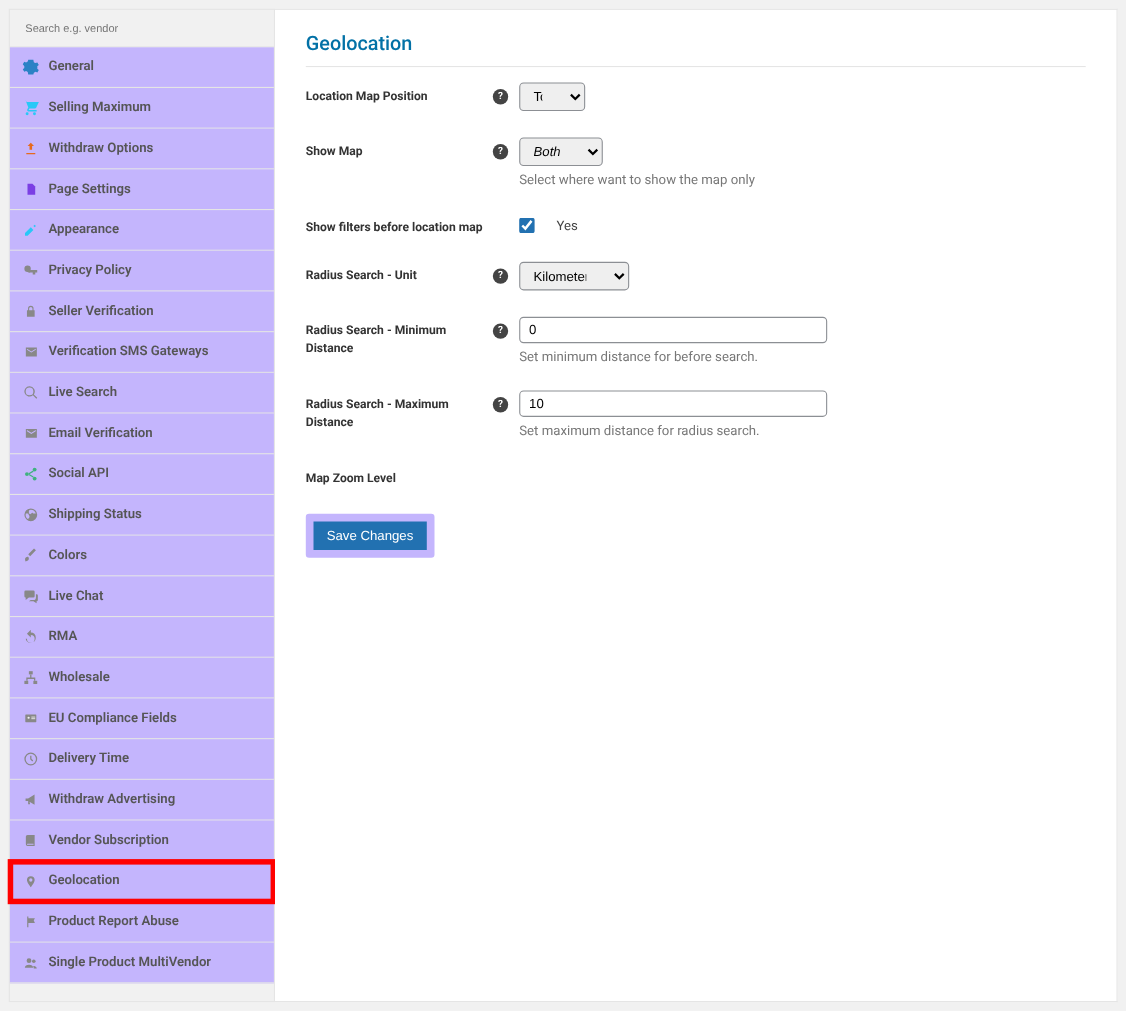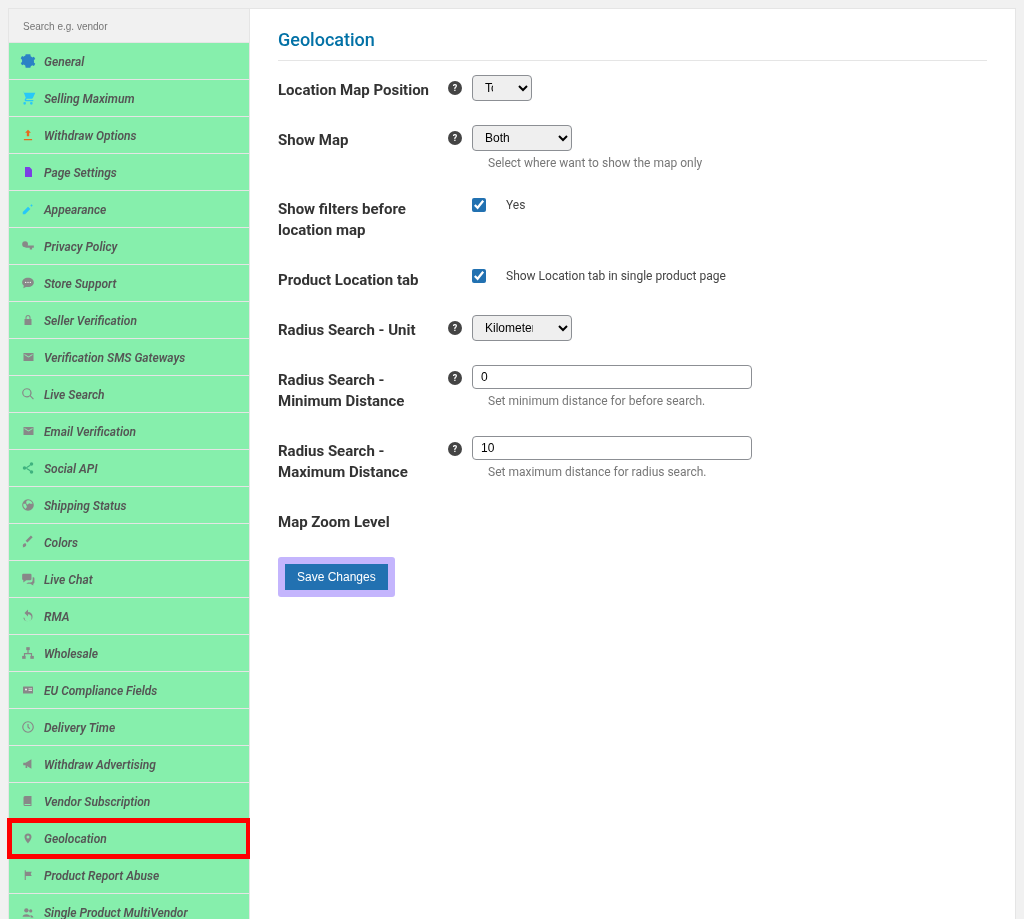--- a/index.html
+++ b/index.html
@@ -2,42 +2,42 @@
 <html><head>
   <meta charset="utf-8">
   <style>
     * { box-sizing: border-box; margin: 0; padding: 0; }
     body { font-family: -apple-system, BlinkMacSystemFont, "Segoe UI", Roboto, sans-serif; font-size: 13px; color: #444; background: #f1f1f1; }
     .page { display: flex; padding: 8px; min-height: 919px; }
     .sidebar { width: 242px; background: #f1f1f1; border: 1px solid #e5e5e5; }
     .search-box { padding: 9px 14px; border-bottom: 1px solid #e5e5e5; }
     .search-box input { border: none; background: transparent; width: 100%; outline: none; color: #888; font-size: 10px; }
     .sidebar-list { list-style: none; }
-    .sidebar-item { display: flex; align-items: flex-end; padding: 10px 11px; border-bottom: 1px solid #e5e5e5; cursor: pointer; color: #555; font-size: 12px; font-weight: 600; background: #86efac; font-style: italic; }
+    .sidebar-item { display: flex; align-items: flex-start; padding: 10px 11px; border-bottom: 1px solid #e5e5e5; cursor: pointer; color: #555; font-size: 12px; font-weight: 600; background: #c4b5fd; }
     .sidebar-item.highlighted { outline: 5px solid #ff0000; outline-offset: -3px; }
     .sidebar-icon { width: 16px; height: 16px; margin-right: 8px; display: inline-flex; align-items: center; justify-content: center; color: #888; }
     svg { display: block; }
     .c-general { color: #2b82c5; }
     .c-cart    { color: #28c8f7; }
     .c-withdraw{ color: #e66a1d; }
     .c-page    { color: #7b3fe4; }
     .c-social  { color: #3fb27f; }
     .main { flex: 1; background: #fff; border: 1px solid #e5e5e5; border-left: none; padding: 20px 28px; }
     .page-title { color: #0271a6; font-size: 18px; font-weight: 500; margin-bottom: 10px; }
     .title-rule { border: none; border-top: 1px solid #e5e5e5; margin-bottom: 14px; }
     .form-row { display: flex; align-items: flex-start; margin-bottom: 24px; }
-    .form-label { width: 170px; font-weight: 700; font-size: 15px; color: #333; line-height: 1.4; padding-top: 5px; }
+    .form-label { width: 170px; font-weight: 700; font-size: 11px; color: #333; line-height: 1.4; padding-top: 5px; }
     .help-col { width: 24px; display: flex; align-items: center; padding-top: 6px; }
     .help-icon { width: 14px; height: 14px; border-radius: 50%; background: #444; color: #fff; font-size: 9px; display: flex; align-items: center; justify-content: center; font-weight: 700; }
     .form-control { flex: 1; }
     .form-control select, .form-control input[type="text"] { border: 1px solid #8c8f94; border-radius: 4px; padding: 4px 8px; font-size: 12px; }
     .form-control select { padding-right: 22px; }
-    .sel-sm { width: 60px; } .sel-md { width: 100px; } .sel-lg { width: 100px; }
+    .sel-sm { width: 60px; } .sel-md { width: 76px; font-style: italic; } .sel-lg { width: 100px; }
     .input-wide { width: 280px; }
-    .hint { color: #777; font-size: 12px; margin-top: 5px; margin-left: 16px; }
+    .hint { color: #777; font-size: 12px; margin-top: 5px; }
     .cb-wrap { display: flex; align-items: center; gap: 20px; font-size: 12px; padding-top: 4px; }
     .cb-wrap input[type="checkbox"] { width: 14px; height: 14px; accent-color: #2271b1; }
     .save-btn { background: #2271b1; color: #fff; border: 7px solid #c4b5fd; border-radius: 3px; padding: 6px 12px; font-size: 12px; cursor: pointer; }
   </style>
 </head>
 <body>
 
 <div class="page">
 
   <aside class="sidebar">
@@ -93,31 +93,20 @@
 
       <li class="sidebar-item">
         <span class="sidebar-icon">
             <svg width="14" height="14" viewBox="0 0 24 24" fill="currentColor">
               <path d="M7 14a5 5 0 115-5 5 5 0 01-.42 2H22v4h-3v3h-4v-3h-3.58A5 5 0 017 14z"></path>
             </svg>
           </span>
         <span>Privacy Policy</span>
       </li>
 
-      <li class="sidebar-item">
-        <span class="sidebar-icon">
-            <svg width="16" height="14" viewBox="0 0 24 24" fill="currentColor">
-              <path d="M12 3C6.48 3 2 6.58 2 11c0 2.08 1.06 3.97 2.8 5.37L4 21l4.47-2.23A12.5 12.5 0 0012 19c5.52 0 10-3.58 10-8s-4.48-8-10-8z"></path>
-              <circle cx="8" cy="11" r="1.2" fill="#f1f1f1"></circle>
-              <circle cx="12" cy="11" r="1.2" fill="#f1f1f1"></circle>
-              <circle cx="16" cy="11" r="1.2" fill="#f1f1f1"></circle>
-            </svg>
-          </span>
-        <span>Store Support</span>
-      </li>
 
       <li class="sidebar-item">
         <span class="sidebar-icon">
             <svg width="12" height="14" viewBox="0 0 24 24" fill="currentColor">
               <path d="M17 10V7a5 5 0 00-10 0v3H5v12h14V10h-2zM9 7a3 3 0 016 0v3H9V7z"></path>
             </svg>
           </span>
         <span>Seller Verification</span>
       </li>
 
@@ -309,30 +298,20 @@
       <div class="form-label">Show filters before location map</div>
       <div class="help-col"></div>
       <div class="form-control">
         <label class="cb-wrap">
           <input type="checkbox" checked="" style="">
           <span>Yes</span>
         </label>
       </div>
     </div>
 
-    <div class="form-row">
-      <div class="form-label">Product Location tab</div>
-      <div class="help-col"></div>
-      <div class="form-control">
-        <label class="cb-wrap">
-          <input type="checkbox" checked="" style="">
-          <span>Show Location tab in single product page</span>
-        </label>
-      </div>
-    </div>
 
     <div class="form-row">
       <div class="form-label">Radius Search - Unit</div>
       <div class="help-col">
           <span class="help-icon">?</span>
         </div>
       <div class="form-control">
         <select class="sel-lg"><option>Kilometers</option></select>
       </div>
     </div>

